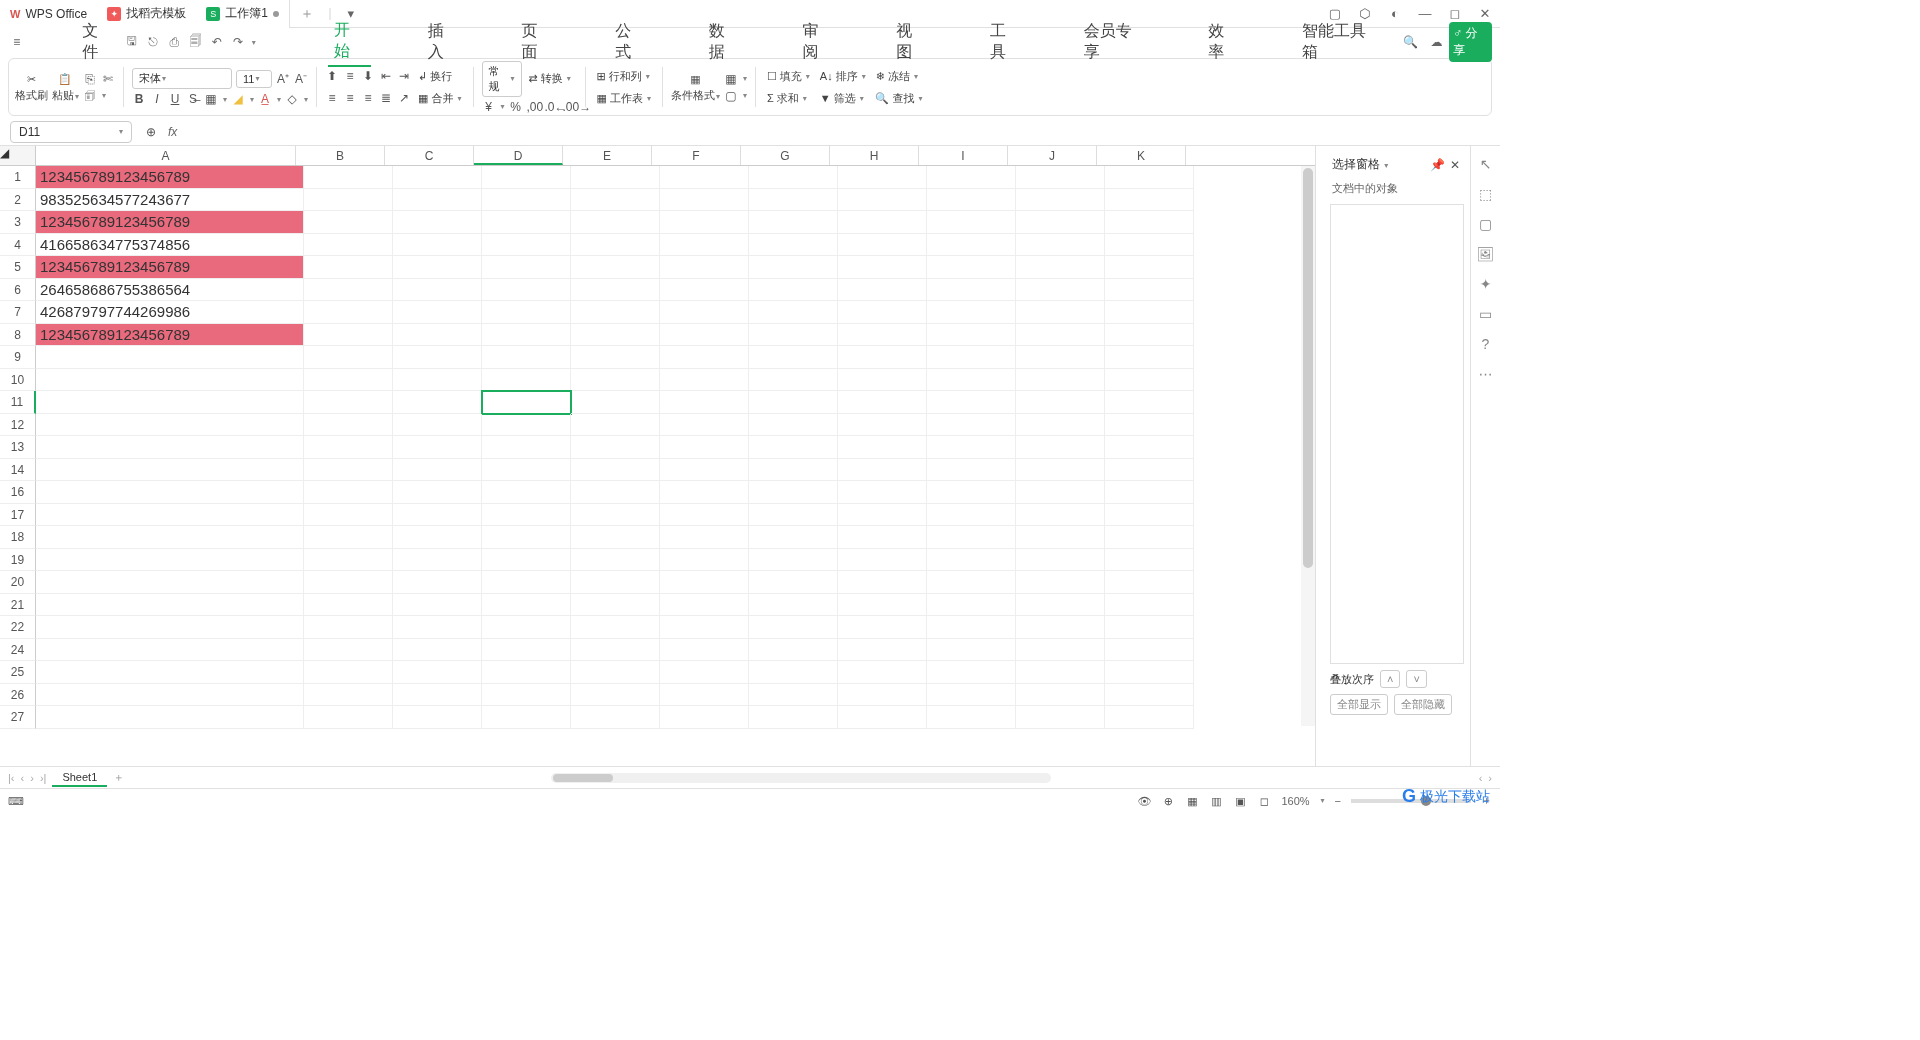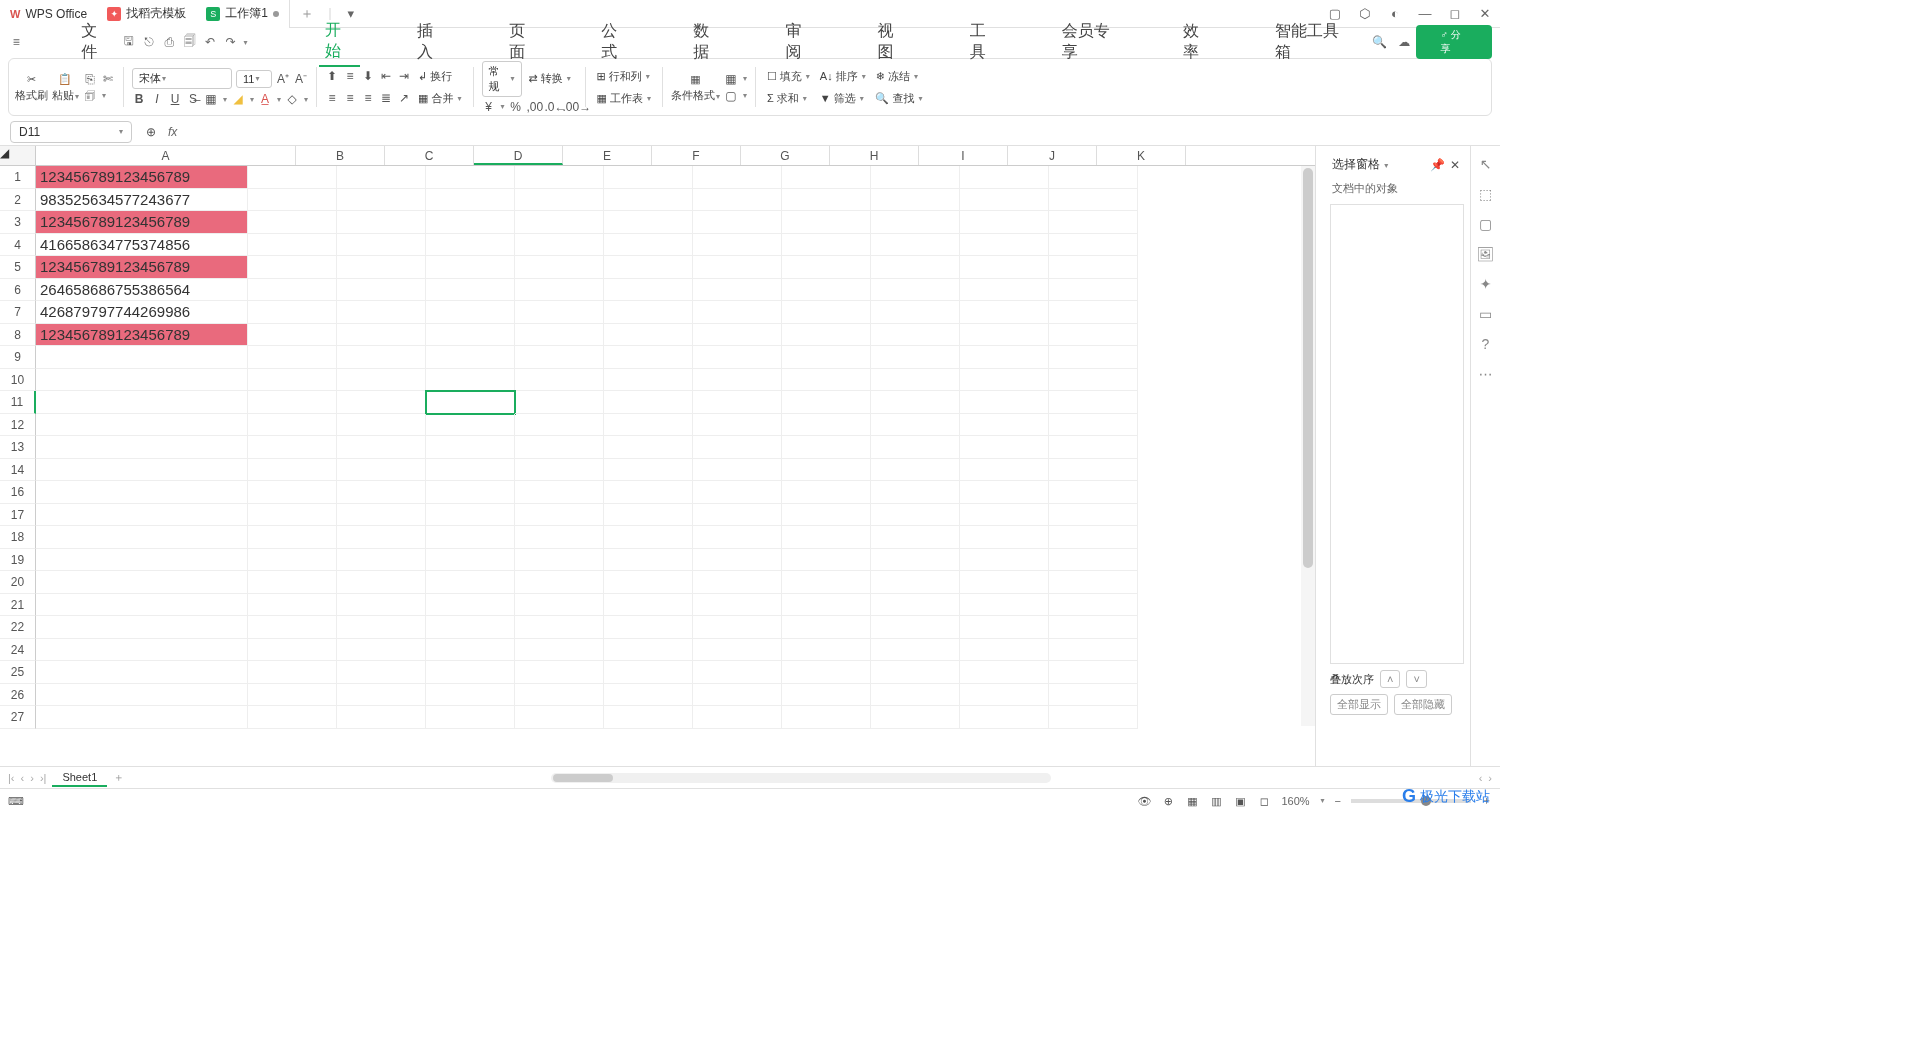--- a/index.html
+++ b/index.html
@@ -18,21 +18,21 @@
 .tab-add { padding: 0 10px; color: #999; font-size: 14px; }
 .title-spacer { flex: 1; }
 .win-btn { width: 30px; text-align: center; color: #666; font-size: 13px; }
 
 
 .menu-row { height: 28px; display: flex; align-items: center; padding: 0 8px; gap: 4px; }
 .menu-btn { padding: 3px 6px; color: #444; font-size: 16px; margin-left: 47px; }
 .menu-btn.active { color: #1aad5e; border-bottom: 2px solid #1aad5e; }
 .qat-icon { width: 18px; color: #666; text-align: center; }
 .menu-spacer { flex: 1; }
-.share-btn { background: #1aad5e; color: #fff; padding: 3px 24px; border-radius: 4px; font-size: 10px; }
+.share-btn { background: #1aad5e; color: #fff; padding: 3px 4px; border-radius: 4px; font-size: 12px; }
 
 
 .ribbon { height: 58px; border: 1px solid #e0e0e0; margin: 2px 8px; border-radius: 6px; display: flex; align-items: center; padding: 0 6px; gap: 4px; }
 .rib-group { display: flex; flex-direction: column; align-items: center; gap: 2px; font-size: 11px; color: #444; }
 .rib-btn { display: flex; align-items: center; gap: 3px; font-size: 11px; color: #444; padding: 2px 3px; white-space: nowrap; }
 .rib-sep { width: 1px; height: 40px; background: #e0e0e0; margin: 0 4px; }
 .font-sel { border: 1px solid #ccc; border-radius: 3px; padding: 2px 6px; font-size: 11px; display: flex; align-items: center; }
 .rib-col { display: flex; flex-direction: column; gap: 3px; }
 .rib-row { display: flex; gap: 4px; align-items: center; }
 .ico { display: inline-block; width: 14px; height: 14px; text-align: center; line-height: 14px; color: #555; }
@@ -49,21 +49,21 @@
 .grid-wrap { flex: 1; position: relative; overflow: hidden; }
 .col-headers { display: flex; height: 20px; border-bottom: 1px solid #ccc; }
 .corner { width: 36px; border-right: 1px solid #ccc; background: #f5f5f5; }
 .col-h { border-right: 1px solid #ddd; text-align: center; font-size: 12px; color: #555; background: #fff; line-height: 20px; }
 .col-h.colA { width: 260px; }
 .col-h.colO { width: 89px; }
 .rows { overflow: hidden; }
 .row { display: flex; height: 22.5px; }
 .row-h { width: 36px; border-right: 1px solid #ccc; border-bottom: 1px solid #eee; text-align: center; font-size: 12px; color: #555; background: #fff; line-height: 22px; }
 .cell { border-right: 1px solid #eee; border-bottom: 1px solid #eee; padding: 0 4px; font-size: 15px; line-height: 22px; overflow: hidden; white-space: nowrap; }
-.cell.colA { width: 212px; }
+.cell.colA { width: 268px; }
 .cell.colO { width: 89px; }
 .cell.hl { background: #e96a7d; }
 .cell.sel { outline: 2px solid #1aad5e; outline-offset: -1px; }
 .vscroll { position: absolute; right: 0; top: 20px; width: 14px; height: 560px; background: #f5f5f5; }
 .vscroll-thumb { width: 10px; height: 400px; background: #ccc; margin: 2px auto; border-radius: 5px; }
 
 
 .right-panel { width: 185px; border-left: 1px solid #e0e0e0; display: flex; }
 .rp-content { flex: 1; padding: 6px; margin-left: 8px; }
 .rp-title { font-size: 12px; padding: 4px 2px; display: flex; align-items: center; justify-content: space-between; }

